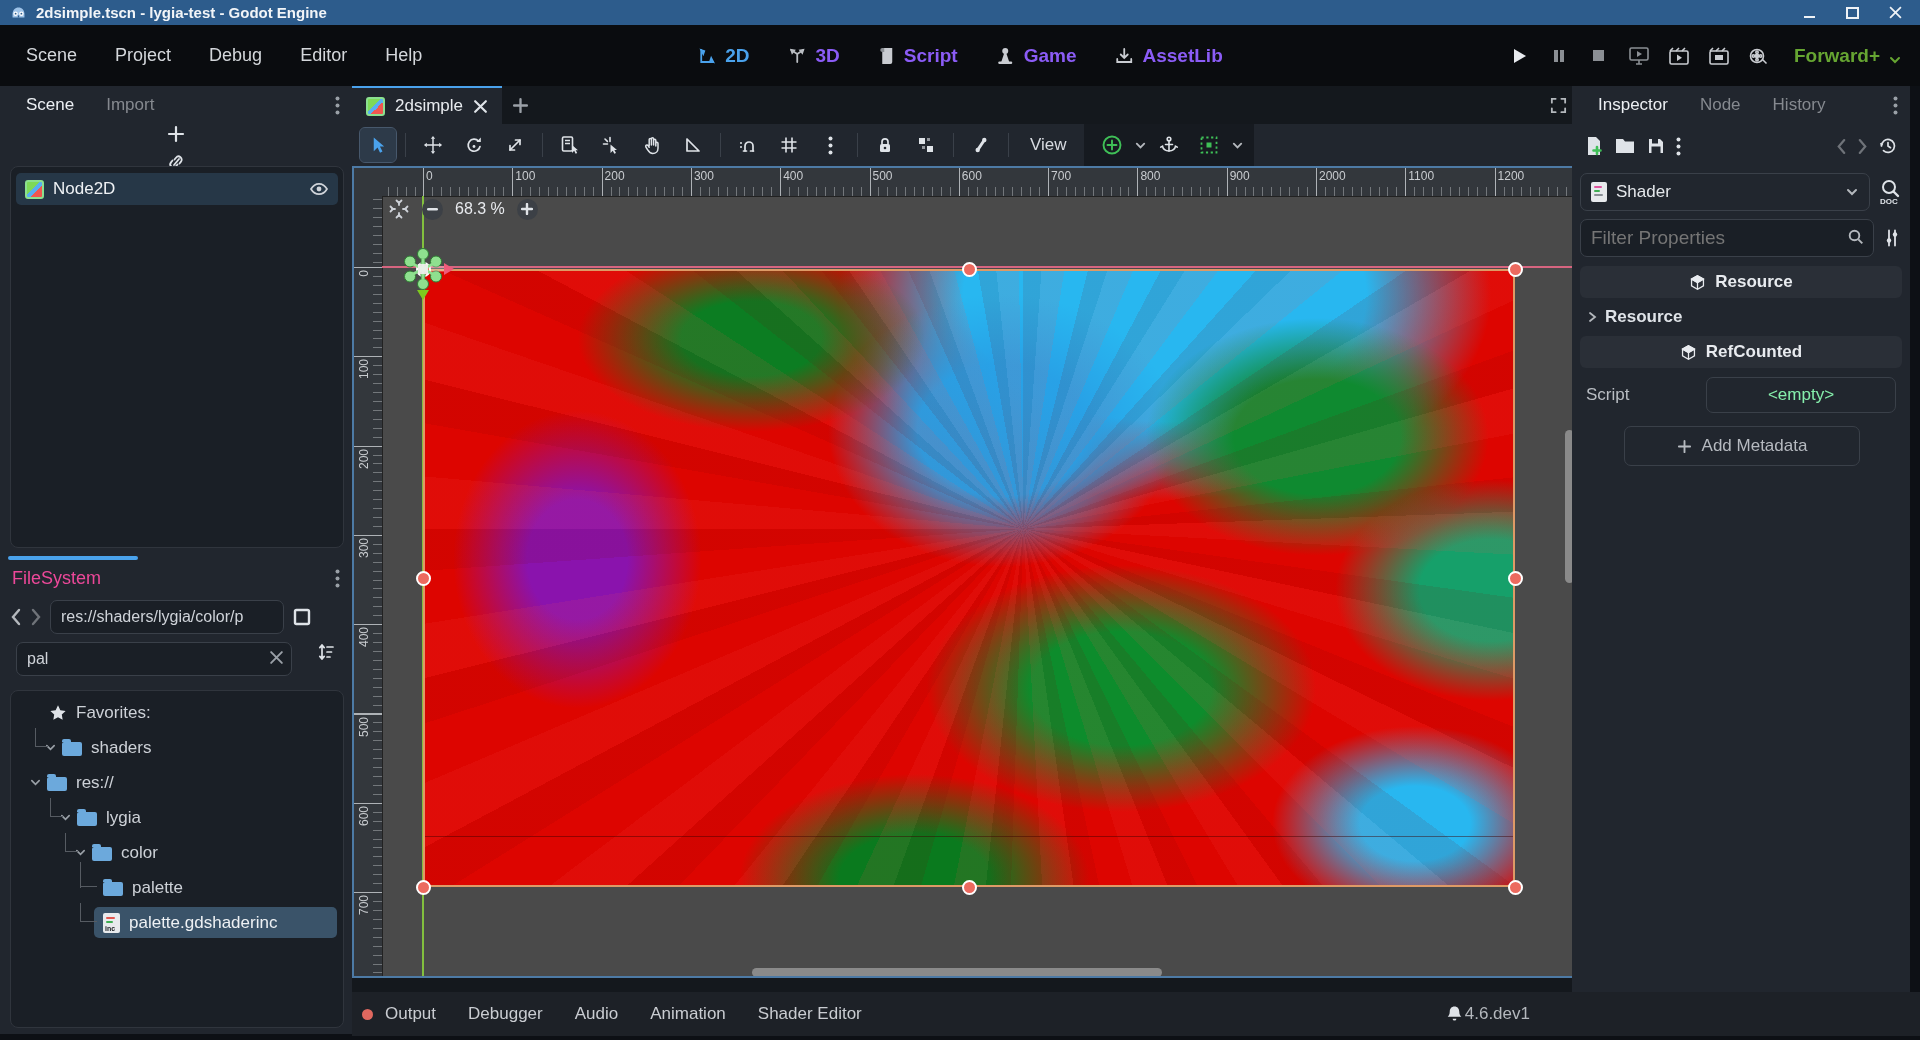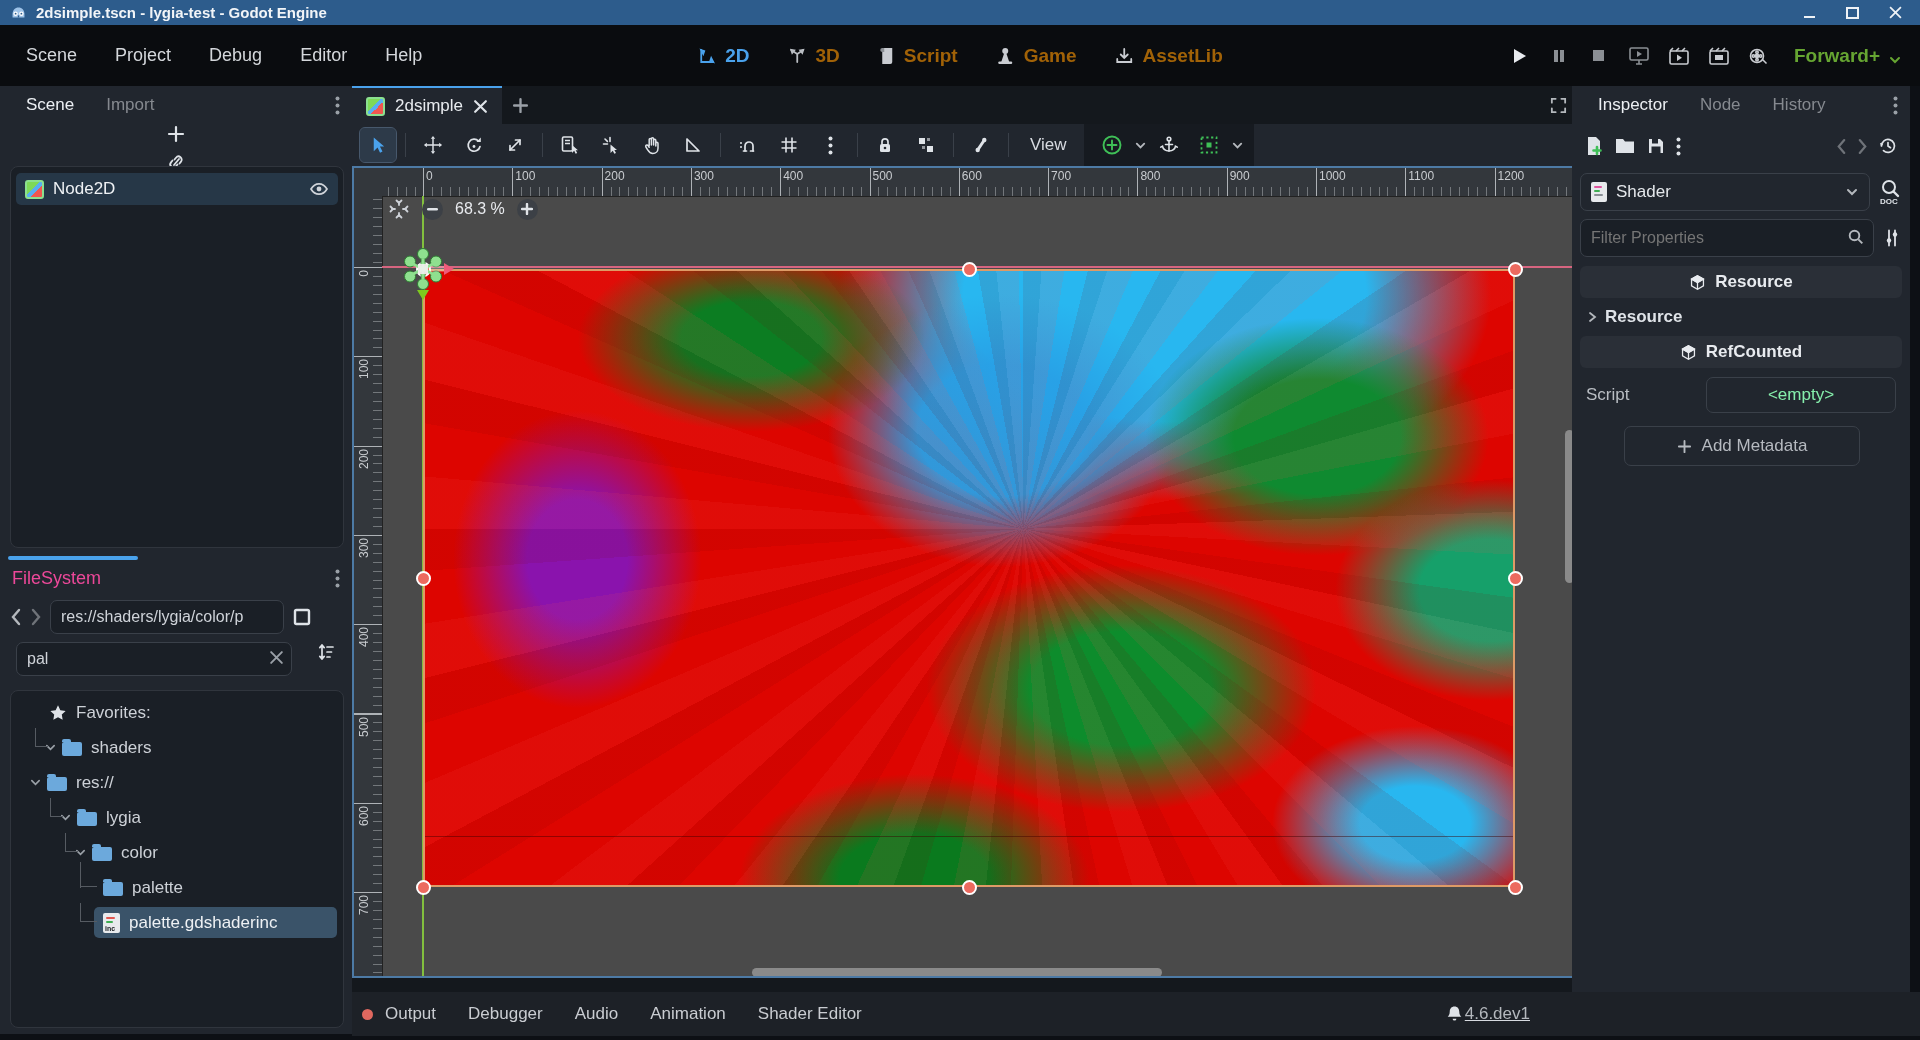--- a/index.html
+++ b/index.html
@@ -14,21 +14,21 @@
   #titlebar .win-btns{margin-left:auto;display:flex;gap:30px;align-items:center;padding-right:8px;}
   .wb{width:13px;height:13px;display:flex;align-items:center;justify-content:center;}
   .wb-min{border-bottom:2px solid #eef2f6;height:8px;width:11px;}
   .wb-max{border:2px solid #eef2f6;width:9px;height:8px;}
 
   
   #menubar{left:0;top:25px;width:1920px;height:61px;background:#0a0c0f;display:flex;align-items:center;}
   .menu-items{display:flex;gap:14px;padding-left:14px;}
   .menu-item{font-size:18px;color:#d4d7db;padding:6px 12px;border-radius:5px;}
   #workspace{position:absolute;left:50%;top:25px;height:61px;transform:translateX(-50%);display:flex;gap:14px;align-items:center;}
-  .ws-item{display:flex;gap:8px;align-items:center;font-size:19px;font-weight:bold;color:#a16207;padding:6px 12px;border-radius:5px;}
+  .ws-item{display:flex;gap:8px;align-items:center;font-size:19px;font-weight:bold;color:#8b5cf6;padding:6px 12px;border-radius:5px;}
   .ws-item.active{color:#4aa2ec;}
   #playback{position:absolute;right:10px;top:25px;height:61px;display:flex;gap:14px;align-items:center;}
   .pb{width:26px;height:26px;display:flex;align-items:center;justify-content:center;}
   #run-mode{display:flex;align-items:flex-end;gap:8px;color:#66a532;font-size:19px;font-weight:bold;padding:4px 8px;}
 
   
   .dock{background:#21262e;}
   .dock-tabs{display:flex;align-items:center;height:38px;padding:0 12px;gap:4px;}
   .dock-tab{font-size:17px;color:#85898f;padding:6px 14px;}
   .dock-tab.active{color:#eceff3;}
@@ -139,38 +139,38 @@
   #shader-row{position:absolute;left:8px;top:86px;width:322px;height:40px;display:flex;align-items:center;gap:8px;}
   #shader-picker{flex:1;height:38px;border:1px solid #3a4049;border-radius:7px;display:flex;align-items:center;gap:9px;padding:0 10px;box-sizing:border-box;}
   #shader-picker .lbl{font-size:17px;color:#e4e7eb;flex:1;}
   .shader-file-ic{width:16px;height:20px;background:#e8eaed;border-radius:2px;position:relative;}
   .shader-file-ic i{position:absolute;left:3px;height:2px;border-radius:1px;}
   .shader-file-ic i:nth-child(1){top:4px;width:8px;background:#e0569f;}
   .shader-file-ic i:nth-child(2){top:8px;width:6px;background:#3fae53;}
   .shader-file-ic i:nth-child(3){top:12px;width:9px;background:#8a8f96;}
   #filter-row{position:absolute;left:8px;top:132px;width:322px;height:40px;display:flex;align-items:center;gap:8px;}
   #insp-filter-wrap{flex:1;position:relative;display:flex;}
-  #insp-filter{flex:1;height:36px;padding:0 32px 0 10px;min-width:0;font-size:16px;}
+  #insp-filter{flex:1;height:36px;padding:0 32px 0 10px;min-width:0;font-size:19px;}
   #insp-filter-wrap .search-ic{position:absolute;right:9px;top:9px;}
   .category-bar{position:absolute;left:8px;width:322px;height:32px;background:#2a2f37;border-radius:6px;display:flex;align-items:center;justify-content:center;gap:9px;}
   .category-bar .lbl{font-size:17px;font-weight:bold;color:#e8ebef;}
   #cat-resource{top:180px;}
   #section-resource{position:absolute;left:14px;top:216px;width:310px;height:30px;display:flex;align-items:center;gap:7px;}
   #section-resource .lbl{font-size:17px;font-weight:bold;color:#dfe3e8;}
   #cat-refcounted{top:250px;}
   #script-row{position:absolute;left:14px;top:290px;width:310px;height:38px;display:flex;align-items:center;}
   #script-row .lbl{font-size:17px;color:#b9bdc3;width:120px;}
   #script-value{flex:1;height:36px;border:1px solid #3a4049;border-radius:7px;display:flex;align-items:center;justify-content:center;font-size:17px;color:#86efac;box-sizing:border-box;}
   #add-metadata{position:absolute;left:52px;top:340px;width:234px;height:38px;border:1px solid #3a4049;border-radius:7px;display:flex;align-items:center;justify-content:center;gap:10px;font-size:17px;color:#b6bac0;}
 
   
   #bottombar{left:352px;top:992px;width:1568px;height:44px;background:#1d2127;display:flex;align-items:center;gap:8px;padding:0 10px;box-sizing:border-box;}
   .bb-item{font-size:17px;color:#c9ccd1;padding:6px 12px;}
   #output-dot{width:11px;height:11px;border-radius:50%;background:#e0685f;}
-  #version-area{margin-left:auto;display:flex;align-items:center;gap:2px;padding-right:380px;text-decoration:underline;}
+  #version-area{margin-left:auto;display:flex;align-items:center;gap:2px;padding-right:380px;}
   #version-label{font-size:17px;color:#b4b8bd;}
 </style>
 </head>
 <body>
 
 <div id="titlebar" class="abs">
   <span class="ic">
     <svg width="17" height="17" viewBox="0 0 20 20">
         <path d="M3 12c0-5 3-8 7-8s7 3 7 8v4H3z" fill="#9ec3e8"></path>
         <circle cx="6.6" cy="11.4" r="2.6" fill="#fff"></circle>
@@ -650,21 +650,21 @@
         <span class="rl" style="left: 44px;">0</span>
         <span class="rl" style="left: 133.3px;">100</span>
         <span class="rl" style="left: 222.6px;">200</span>
         <span class="rl" style="left: 311.9px;">300</span>
         <span class="rl" style="left: 401.2px;">400</span>
         <span class="rl" style="left: 490.5px;">500</span>
         <span class="rl" style="left: 579.8px;">600</span>
         <span class="rl" style="left: 669.1px;">700</span>
         <span class="rl" style="left: 758.4px;">800</span>
         <span class="rl" style="left: 847.7px;">900</span>
-        <span class="rl" style="left: 937px;">1000</span>
+        <span class="rl" style="left: 937px;">2000</span>
         <span class="rl" style="left: 1026.3px;">1100</span>
         <span class="rl" style="left: 1115.6px;">1200</span>
       </div>
     <div id="ruler-v" class="abs">
         <span class="rv" style="top: 74px;">0</span>
         <span class="rv" style="top: 163.3px;">100</span>
         <span class="rv" style="top: 252.6px;">200</span>
         <span class="rv" style="top: 341.9px;">300</span>
         <span class="rv" style="top: 431.2px;">400</span>
         <span class="rv" style="top: 520.5px;">500</span>

